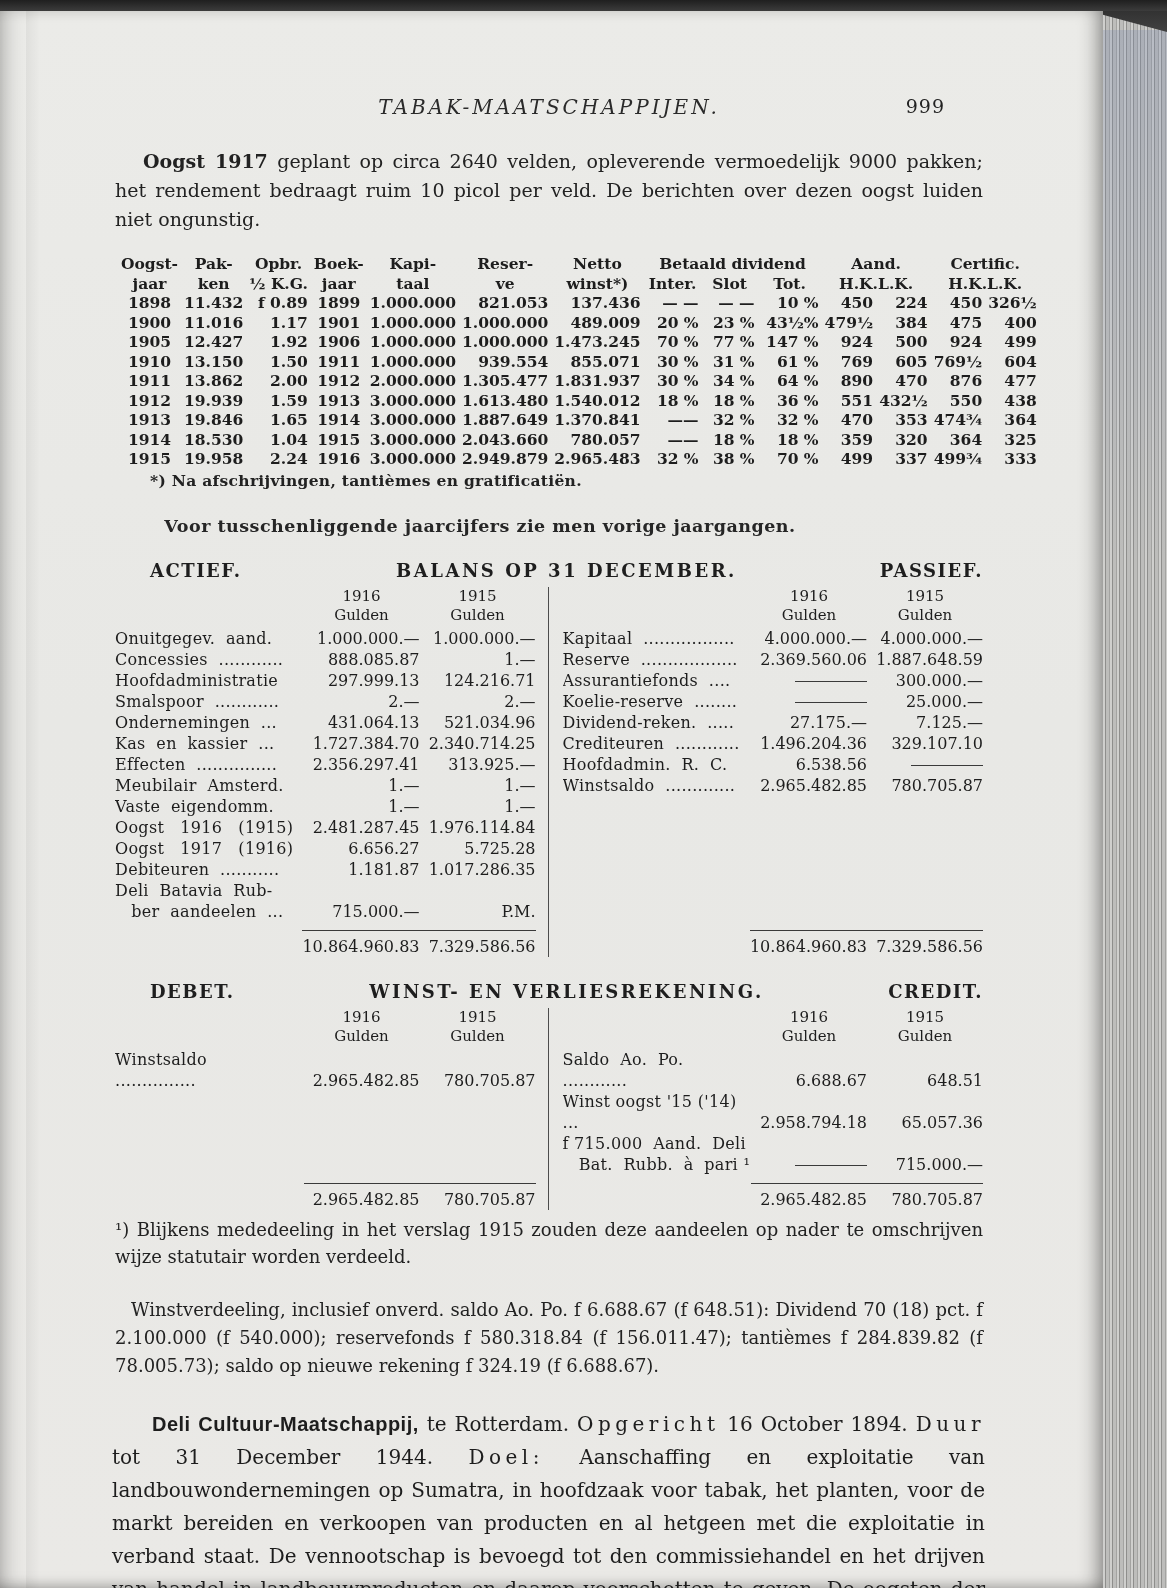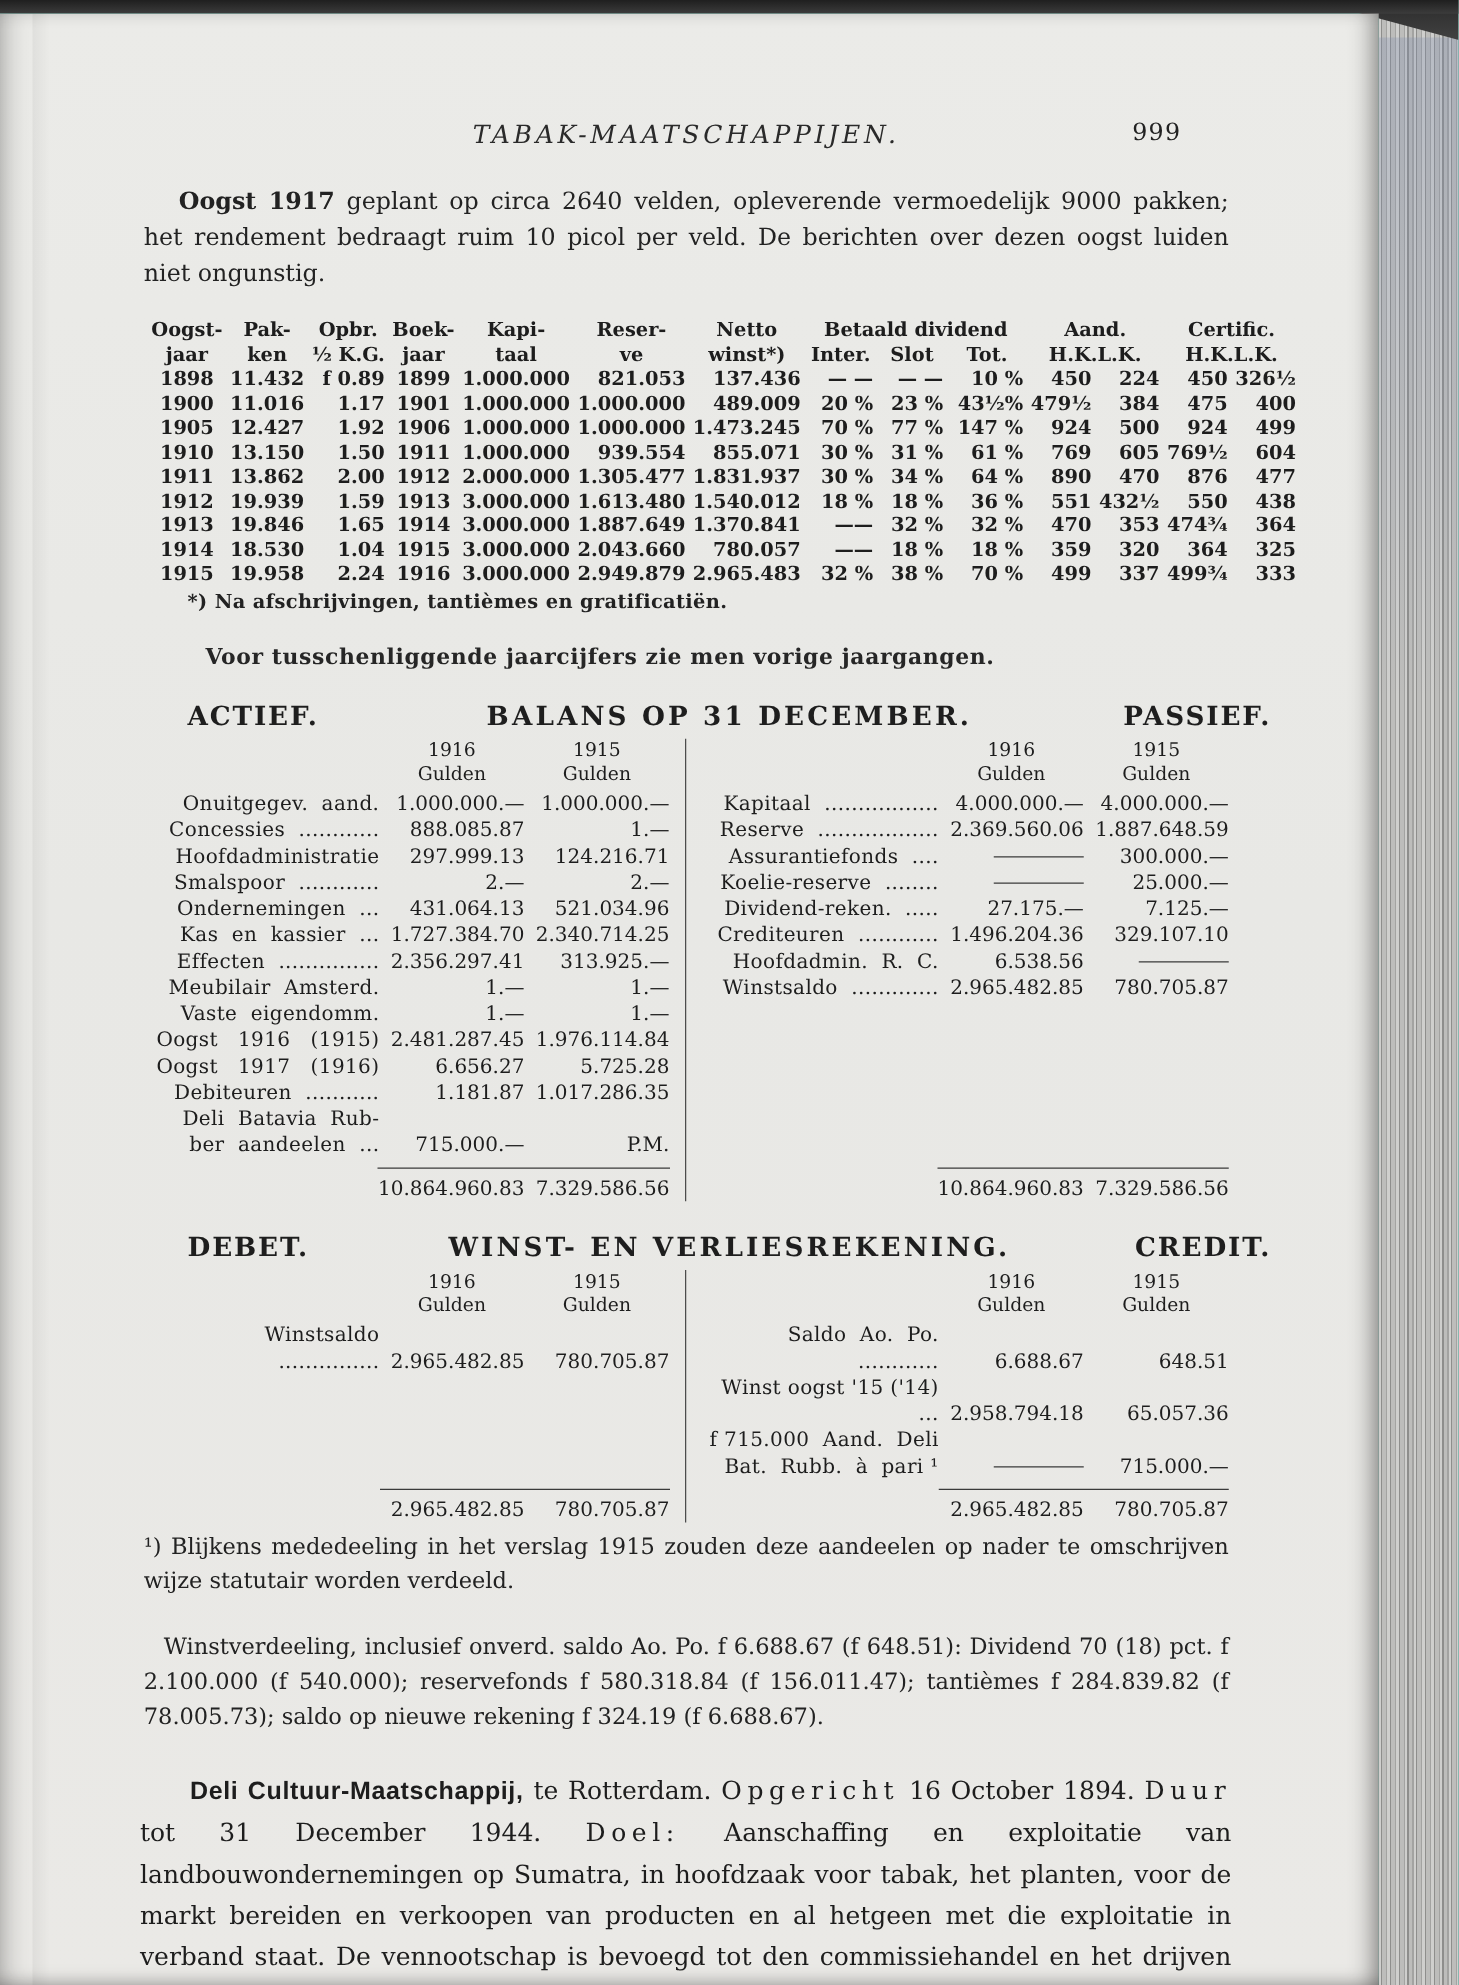--- a/index.html
+++ b/index.html
@@ -1,16 +1,16 @@
 <!DOCTYPE html>
 <html><head>
 <meta charset="utf-8">
 <style>
   html,body{margin:0;padding:0;background:#444;}
-  .scan{position:relative;width:1167px;height:1588px;background:#5eead4;overflow:hidden;
+  .scan{position:relative;width:1167px;height:1588px;background:#0f766e;overflow:hidden;
         font-family:"DejaVu Serif","Liberation Serif",serif;color:#222;}
   .top-band{position:absolute;left:0;top:0;width:100%;height:11px;
         background:linear-gradient(180deg,#1f1f1f,#3c3c3c);}
   .fore-edge{position:absolute;right:0;top:0;width:64px;height:1588px;
         background:repeating-linear-gradient(90deg,#cfcfcd 0 2px,#8e8e8c 2px 3px,#bdbdbb 3px 6px,#a3a3a1 6px 7px);}
   .fore-edge-tint{position:absolute;right:0;top:30px;width:64px;height:530px;
         background:linear-gradient(180deg,rgba(125,140,175,.28),rgba(125,140,175,0));}
   .fore-edge-top{position:absolute;right:0;top:0;width:80px;height:58px;
         background:linear-gradient(180deg,#2a2a2a,#555);clip-path:polygon(0 0,100% 0,100% 100%,100% 55%,0 18%);}
   .paper{position:absolute;left:0;top:11px;width:1103px;height:1577px;
@@ -30,30 +30,30 @@
   .indent{text-indent:28px;}
 
   table.stats{margin:20px 0 0 118px;border-collapse:collapse;font-size:15.5px;font-weight:bold;color:#1d1d1d;}
   table.stats td,table.stats th{padding:0px 3px;white-space:nowrap;font-weight:bold;line-height:19.5px;}
   table.stats th{text-align:center;}
   td.al-c{text-align:center;} td.al-r{text-align:right;}
   .fn{margin:2px 0 0 150px;font-size:15.5px;font-weight:bold;letter-spacing:.3px;}
 
   .interlude{margin:26px 0 0 0;width:960px;text-align:center;font-size:17.5px;letter-spacing:.5px;font-weight:bold;color:#262626;}
 
-  .sec-heads{display:grid;grid-template-columns:1fr auto 1fr;margin:24px 86px 0 150px;
-        font-size:21px;font-weight:bold;letter-spacing:1.5px;color:#1e1e1e;}
+  .sec-heads{display:grid;grid-template-columns:1fr auto 1fr;margin:24px 120px 0 150px;
+        font-size:18px;font-weight:bold;letter-spacing:1.5px;color:#1e1e1e;}
   .sec-heads .l{justify-self:start;} .sec-heads .c{justify-self:center;letter-spacing:2.5px;} .sec-heads .r{justify-self:end;}
 
   .fin-wrap{display:flex;margin:6px 120px 0 115px;font-size:16px;line-height:21px;color:#1d1d1d;}
   .fin-half{flex:1;display:flex;flex-direction:column;}
   .fin-half.rgt{border-left:1.5px solid #4c4c4c;padding-left:14px;margin-left:2px;}
   .fin-half.lft{padding-right:10px;}
   .frow{display:flex;align-items:flex-end;}
-  .flabel{flex:1;white-space:pre-wrap;letter-spacing:.3px;overflow:hidden;text-align:right;}
+  .flabel{flex:1;white-space:pre-wrap;letter-spacing:.3px;overflow:hidden;}
   .amts{display:flex;flex:0 0 232px;}
   .famt{flex:0 0 116px;text-align:right;white-space:nowrap;}
   .yhead .famt{text-align:center;font-size:15px;line-height:19px;padding-bottom:3px;}
   .frow.total{margin-top:8px;}
   .frow.total .amts{border-top:1.5px solid #3a3a3a;padding-top:5px;}
   .spacer{flex:1;}
   .dashline{display:inline-block;width:72px;border-top:1.6px solid #3a3a3a;margin-bottom:4px;}
 
   .fn1{margin:6px 120px 0 115px;font-size:18px;line-height:27px;text-align:justify;}
   .wv{margin:26px 120px 12px 115px;font-size:18px;line-height:28px;text-align:justify;text-indent:16px;}

